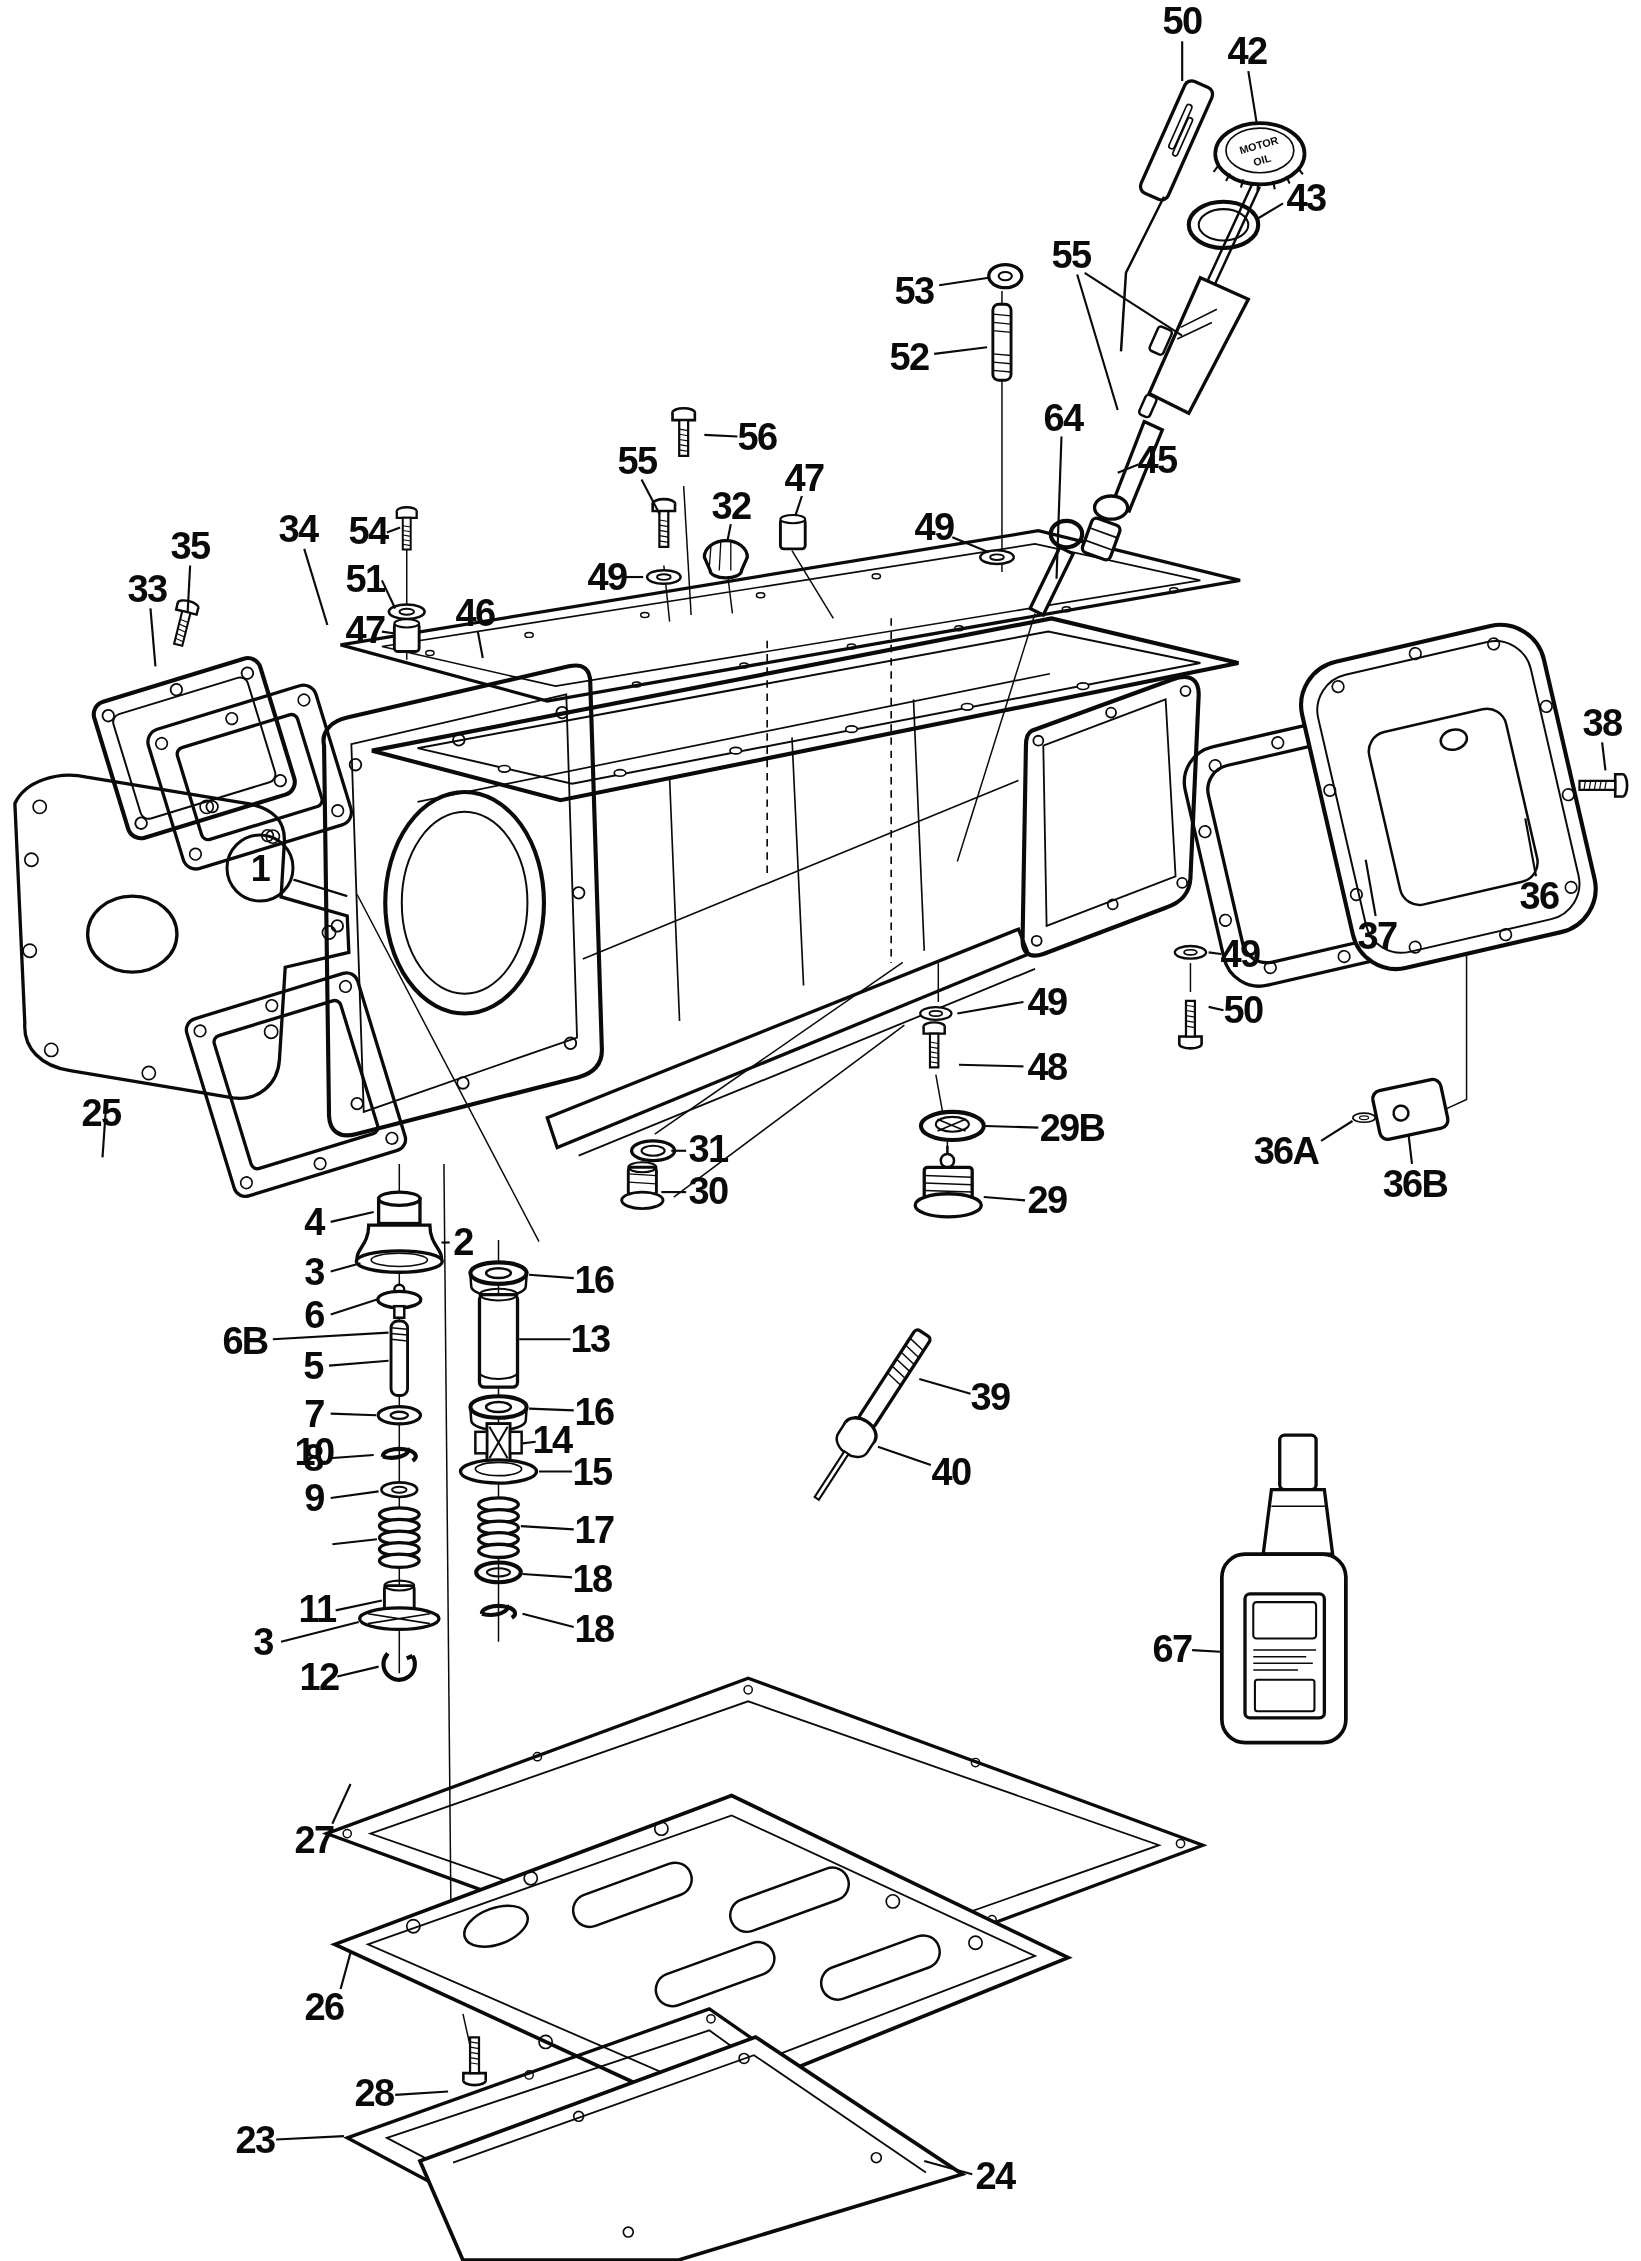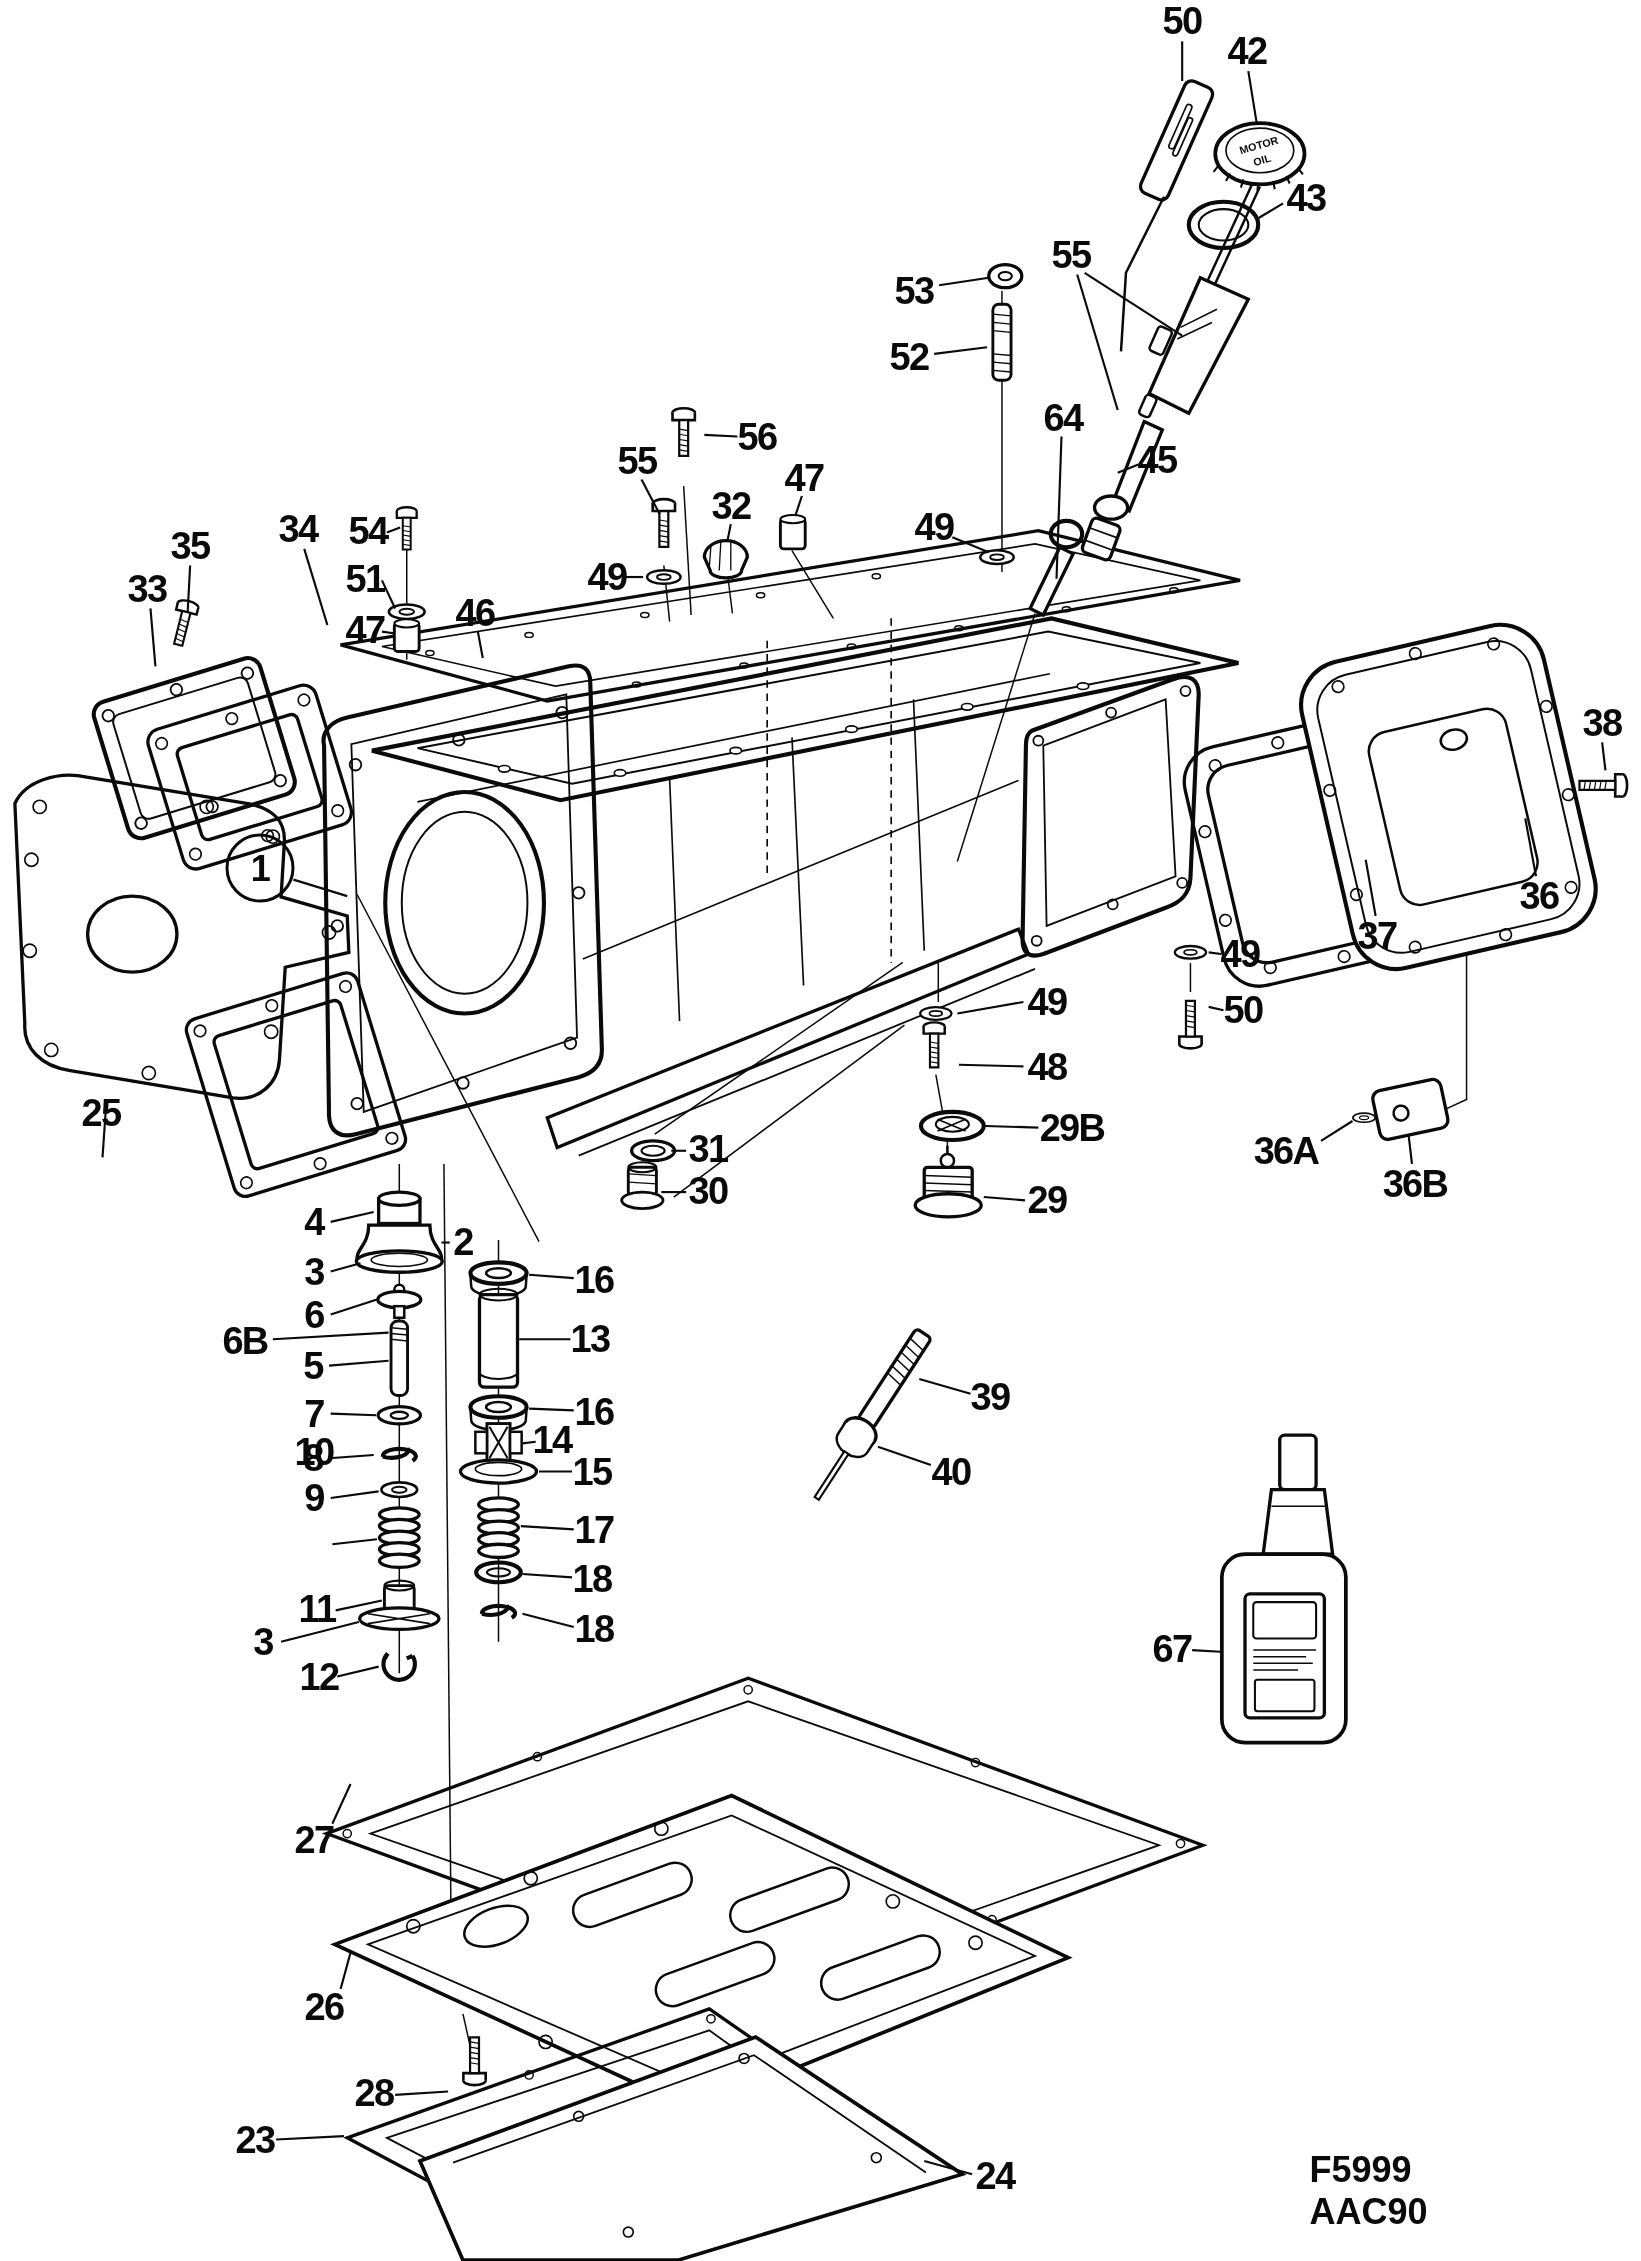--- a/index.html
+++ b/index.html
@@ -587,21 +587,20 @@
       <line x1="1174" y1="1686" x2="1112" y2="1668"></line>
       <line x1="1126" y1="1772" x2="1062" y2="1750"></line>
       <line x1="1442" y1="1996" x2="1476" y2="1998"></line>
       <line x1="402" y1="2206" x2="424" y2="2158"></line>
       <line x1="412" y1="2406" x2="424" y2="2362"></line>
       <line x1="478" y1="2534" x2="542" y2="2530"></line>
       <line x1="334" y1="2588" x2="416" y2="2584"></line>
       <line x1="1176" y1="2630" x2="1118" y2="2614"></line>
     </svg>
 
-  <div id="footer-code" style="left:1420px;top:2191px">F5999 AAC90</div>
 <div class="callout" style="left: 1182px; top: 20.7px;">50</div>
     <div class="callout" style="left: 1247px; top: 51px;">42</div>
     <div class="callout" style="left: 1306px; top: 198px;">43</div>
     <div class="callout" style="left: 1071px; top: 255px;">55</div>
     <div class="callout" style="left: 914px; top: 291px;">53</div>
     <div class="callout" style="left: 909px; top: 357px;">52</div>
     <div class="callout" style="left: 1063px; top: 418px;">64</div>
     <div class="callout" style="left: 1157px; top: 460px;">45</div>
     <div class="callout" style="left: 757px; top: 437px; text-align: right;">56</div>
     <div class="callout" style="left: 637px; top: 461px;">55</div>

